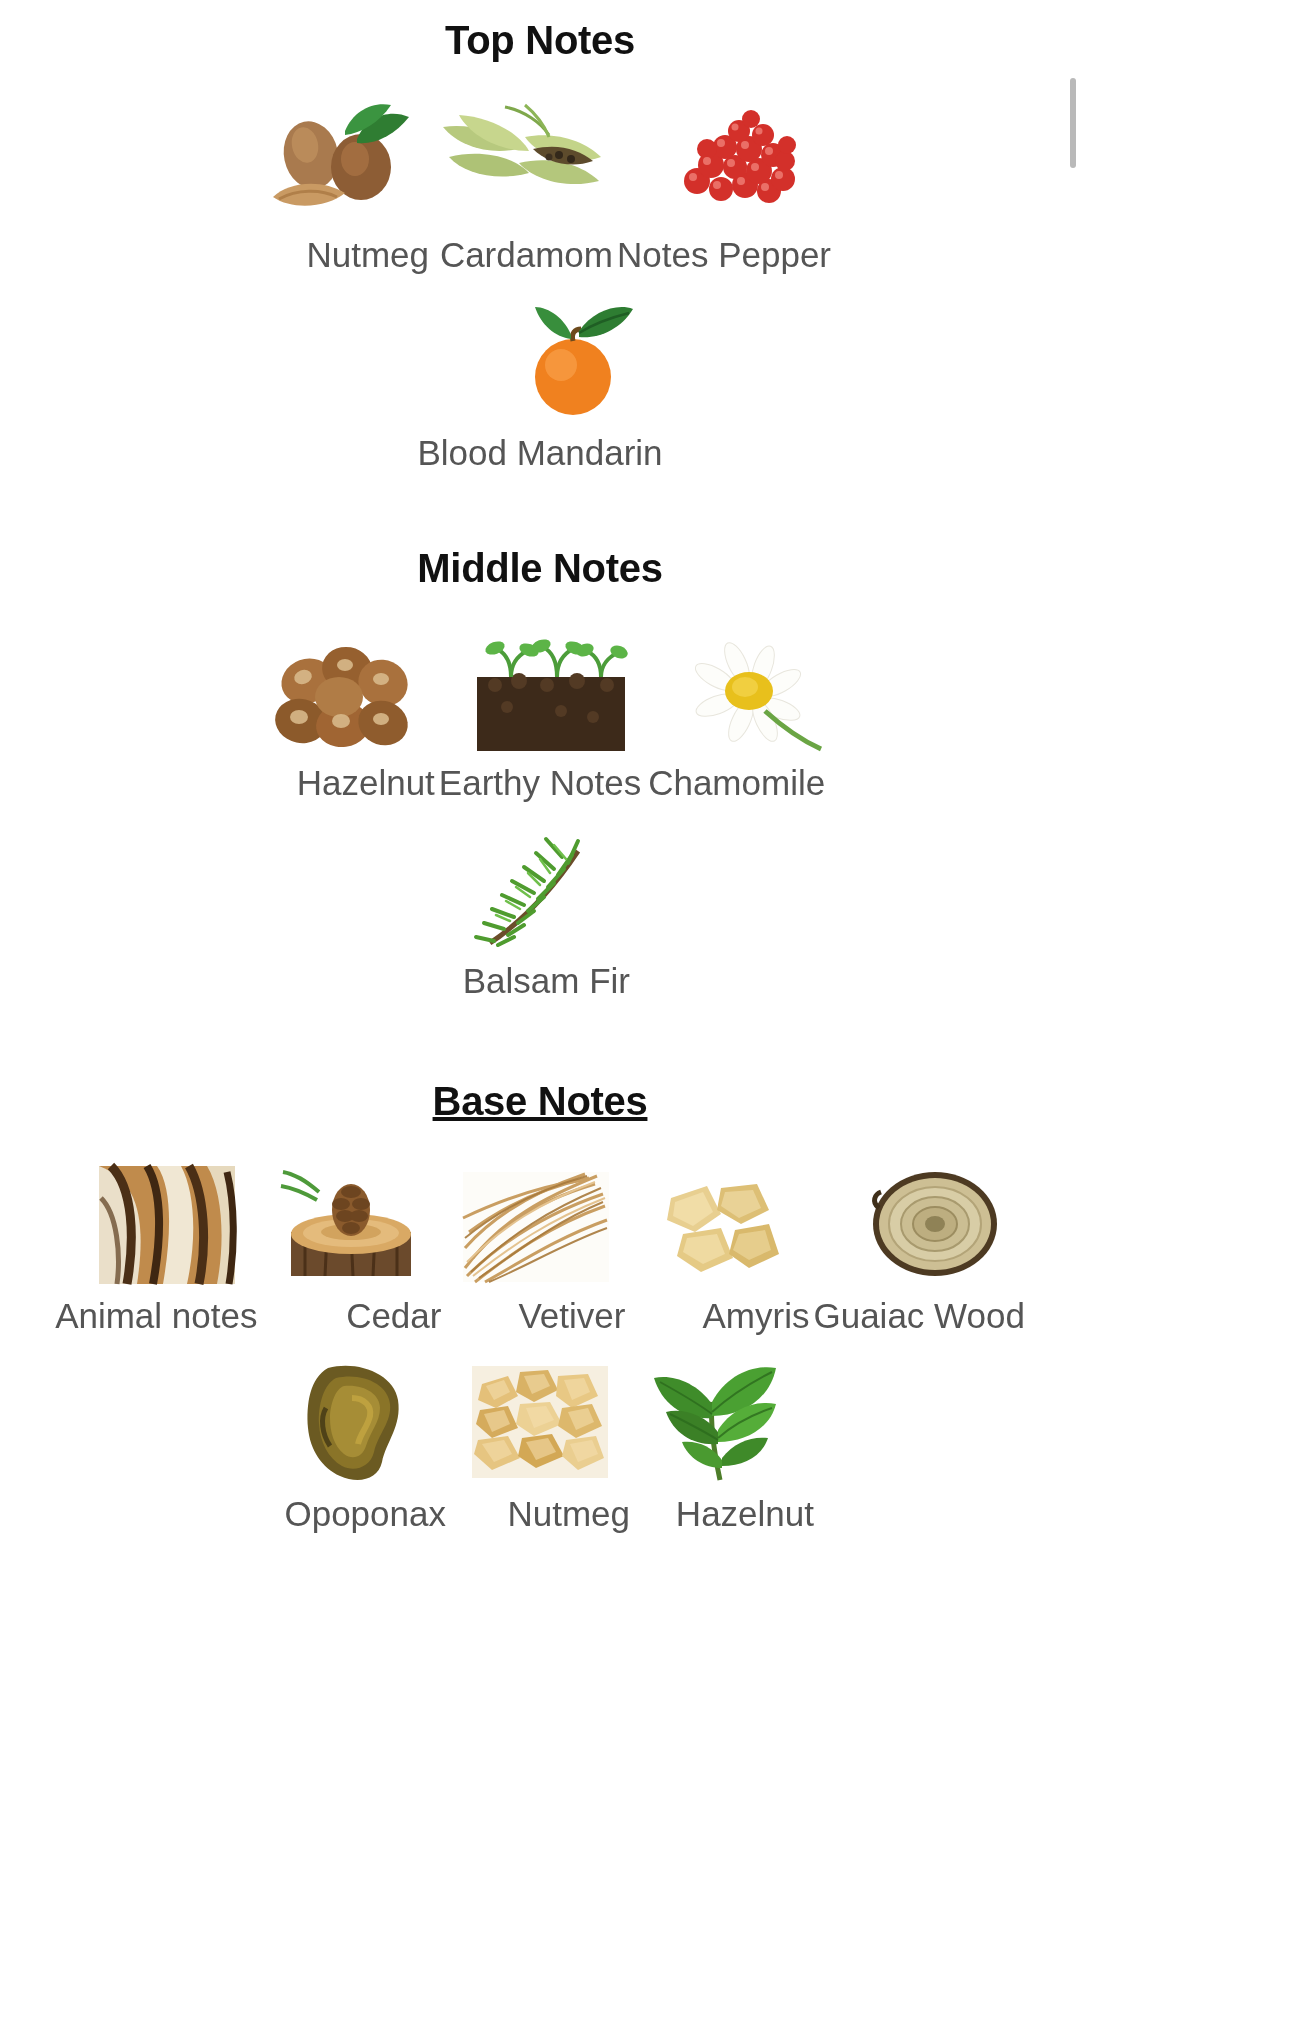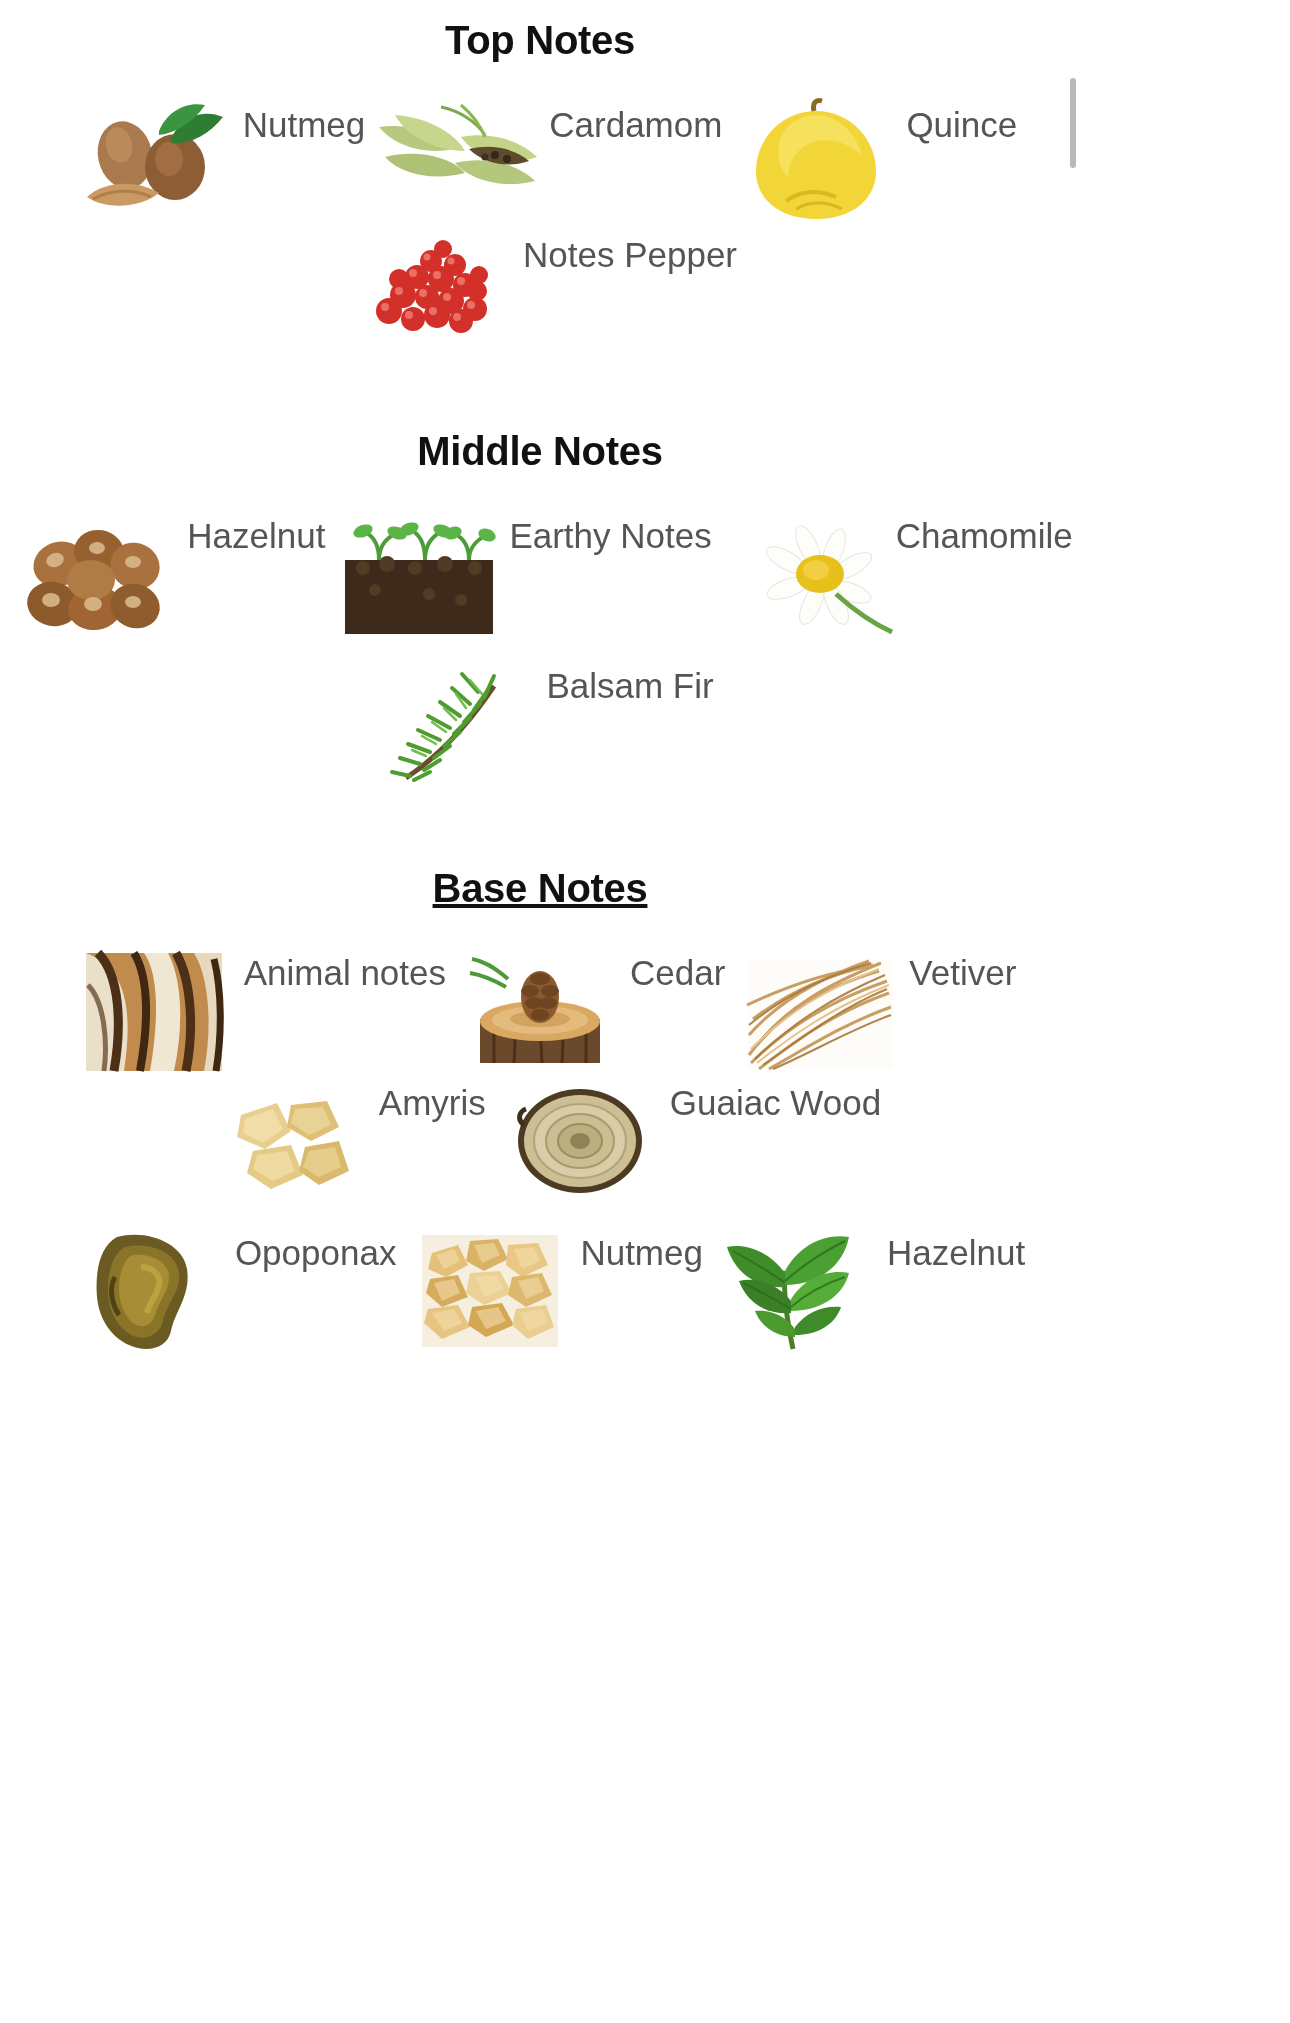--- a/index.html
+++ b/index.html
@@ -33,22 +33,22 @@
     display: flex;
     flex-wrap: wrap;
     justify-content: center;
     align-items: flex-end;
   }
   .row-gap-1 { margin-top: 34px; }
   .row-gap-2 { margin-top: 20px; }
 
   .note {
     display: flex;
-    flex-direction: row;
-    align-items: flex-start;
+    flex-direction: column;
+    align-items: flex-end;
     justify-content: flex-end;
     margin: 0 2px;
   }
   .note-img {
     width: 180px;
     height: 130px;
     display: flex;
     align-items: flex-end;
     justify-content: center;
     overflow: hidden;
@@ -118,32 +118,20 @@
           <circle cx="126" cy="58" r="4" fill="#33281a"></circle>
           <circle cx="138" cy="62" r="4" fill="#33281a"></circle>
           <circle cx="116" cy="60" r="3.5" fill="#3d3020"></circle>
           <path d="M72 10 C92 14 108 26 116 38" stroke="#7fa84c" stroke-width="3" fill="none"></path>
           <path d="M92 8 C104 18 112 30 116 40" stroke="#8cb556" stroke-width="3" fill="none"></path>
         </svg>
       </div>
       <div class="note-label">Cardamom</div>
     </div>
 
-    <div class="note">
-      <div class="note-img">
-        <svg width="180" height="130" viewBox="0 0 180 130">
-          <path d="M90 14 C124 14 150 42 150 74 C150 104 124 122 90 122 C56 122 30 104 30 74 C30 42 56 14 90 14 Z" fill="#f2d638"></path>
-          <path d="M90 18 C112 18 130 36 136 58 C120 44 100 40 84 46 C70 52 62 66 62 80 C50 68 48 44 62 30 C70 22 80 18 90 18 Z" fill="#f7e46a" opacity="0.75"></path>
-          <path d="M60 104 C74 94 92 92 110 100" stroke="#d9b823" stroke-width="4" fill="none"></path>
-          <path d="M70 112 C84 104 100 104 116 112" stroke="#d9b823" stroke-width="3" fill="none"></path>
-          <path d="M88 14 C86 6 90 2 96 4" stroke="#8a6a20" stroke-width="5" fill="none"></path>
-        </svg>
-      </div>
-      <div class="note-label">Quince</div>
-    </div>
 
     <div class="note">
       <div class="note-img">
         <svg width="180" height="130" viewBox="0 0 180 130">
           <g fill="#d3302a">
             <circle cx="46" cy="84" r="13"></circle>
               <circle cx="70" cy="92" r="12"></circle>
             <circle cx="94" cy="88" r="13"></circle>
               <circle cx="118" cy="94" r="12"></circle>
             <circle cx="60" cy="68" r="13"></circle>
@@ -174,20 +162,35 @@
             <circle cx="118" cy="54" r="4"></circle>
               <circle cx="84" cy="30" r="3.5"></circle>
             <circle cx="108" cy="34" r="3.5"></circle>
           </g>
         </svg>
       </div>
       <div class="note-label">Notes Pepper</div>
     </div>
   </div>
 
+  <div class="notes-row row-gap-2">
+    <div class="note">
+      <div class="note-img">
+        <svg width="180" height="130" viewBox="0 0 180 130">
+          <circle cx="90" cy="82" r="38" fill="#f0811f"></circle>
+          <circle cx="78" cy="70" r="16" fill="#f79b43" opacity="0.8"></circle>
+          <path d="M90 46 C88 38 92 34 98 34" stroke="#6d4a1c" stroke-width="5" fill="none"></path>
+          <path d="M96 36 C110 16 134 8 150 14 C138 34 116 44 96 42 Z" fill="#2e7d32"></path>
+          <path d="M96 38 C112 28 130 22 146 18" stroke="#1f5e24" stroke-width="2.5" fill="none"></path>
+          <path d="M88 40 C82 24 66 12 52 12 C58 30 72 42 88 44 Z" fill="#388e3c"></path>
+        </svg>
+      </div>
+      <div class="note-label">Blood Mandarin</div>
+    </div>
+  </div>
 
   <div class="section-title" id="title-middle">Middle Notes</div>
 
   <div class="notes-row row-gap-1">
 
     <div class="note">
       <div class="note-img">
         <svg width="180" height="130" viewBox="0 0 180 130">
           <g>
             <ellipse cx="52" cy="56" rx="26" ry="22" fill="#a9713d" transform="rotate(-20 52 56)"></ellipse>

